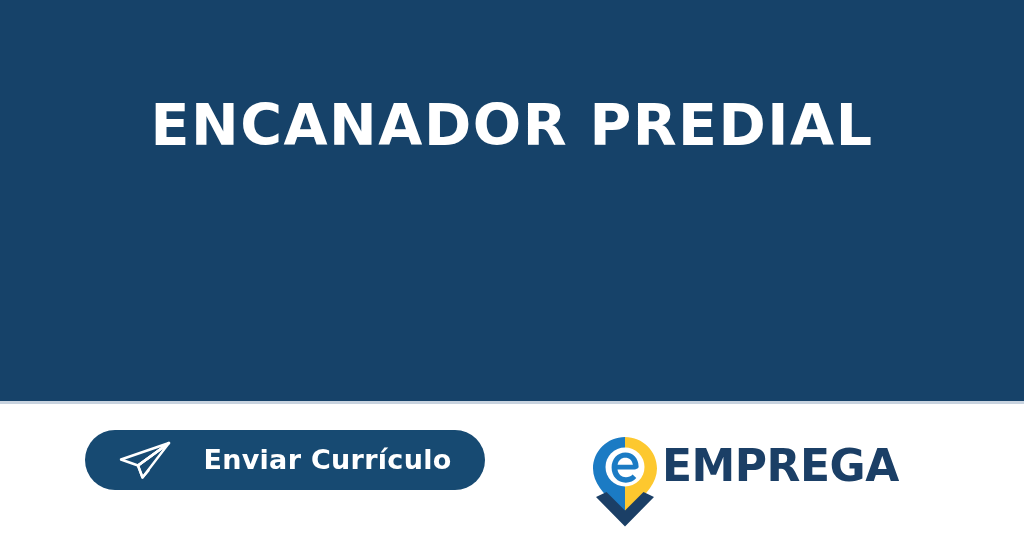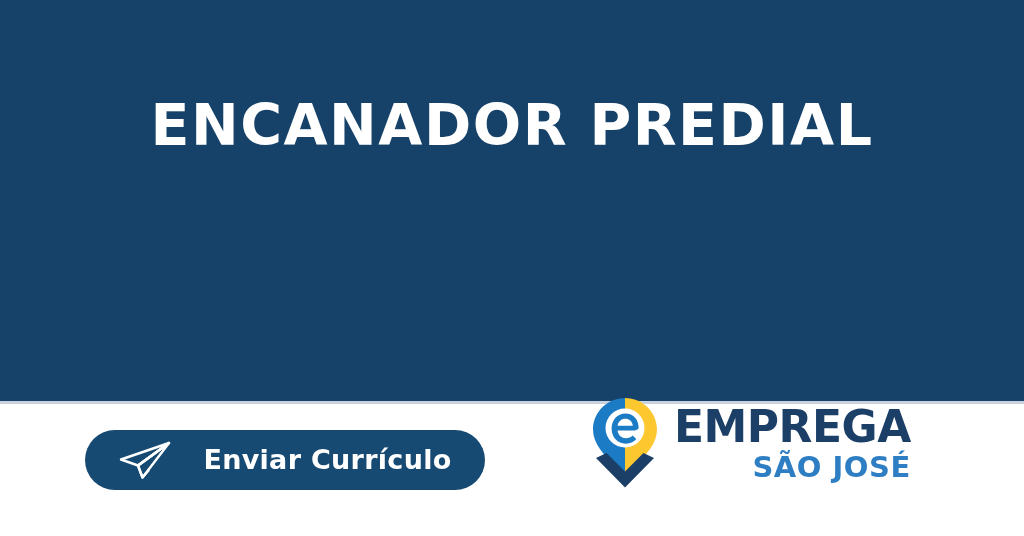--- a/index.html
+++ b/index.html
@@ -98,26 +98,25 @@
     font-size: 27px;
     line-height: 30px;
     letter-spacing: 0.3px;
     white-space: nowrap;
   }
 
   
   .brand {
     position: absolute;
     left: 588px;
-    top: 397px;
+    top: 436px;
     width: 330px;
     height: 95px;
     display: flex;
     align-items: flex-start;
-    gap: 12px;
   }
   .brand-mark {
     width: 74px;
     height: 92px;
     flex: none;
     display: block;
   }
   .brand-words {
     display: flex;
     flex-direction: column;
@@ -178,17 +177,16 @@
 
       <path d="M46.5 33.5 L29.5 33.5 C30.2 38.4 33.6 41.2 38 41.2 C40.6 41.2 43 40.2 44.6 38.5
                L48.3 42.1 C45.7 45 42.1 46.7 37.8 46.7 C29.6 46.7 23.6 40.4 23.6 31.6
                C23.6 22.9 29.4 16.4 37.4 16.4 C45.2 16.4 50.6 22.3 50.6 30.4 C50.6 31.4 50.5 32.5 46.5 33.5 Z
                M29.6 28.7 L44.9 28.7 C44.2 24.3 41.3 21.7 37.3 21.7 C33.2 21.7 30.3 24.4 29.6 28.7 Z" fill="#1b7bc4"></path>
 
       <path d="M8 61 L18.5 56 L37 74.5 L55.5 56 L66 61 L37 90.5 Z" fill="#1b3f66"></path>
     </svg>
     <div class="brand-words">
       <div class="brand-name">EMPREGA</div>
-      <div class="brand-city">SÃO JOSÉ</div>
     </div>
   </div>
 
 </div>
 
 </body></html>

